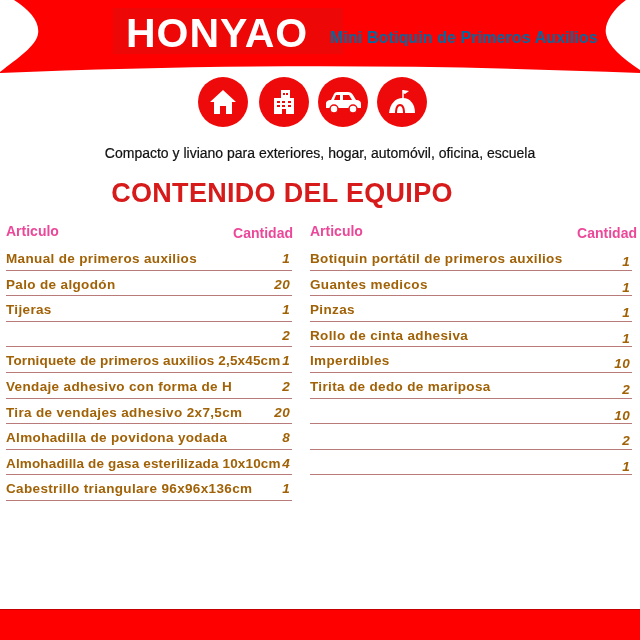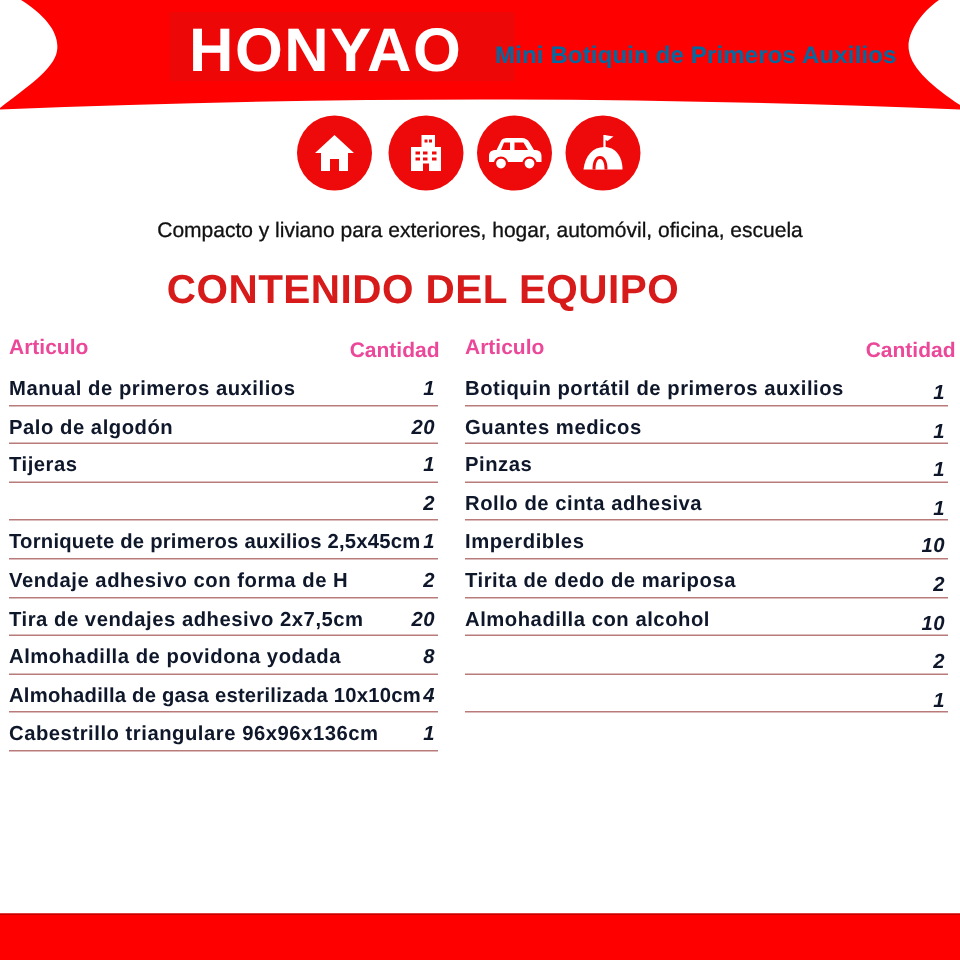--- a/index.html
+++ b/index.html
@@ -45,21 +45,21 @@
     .col-right { left: 310px; width: 328px; }
     .col-header {
       position: relative; height: 22px; font-size: 14px; font-weight: 700; color: #ec4899;
     }
     .col-header .h-item { position: absolute; left: 0; top: 1px; }
     .col-header .h-qty { position: absolute; right: 0; top: 3px; }
     .col-right .col-header .h-qty { right: 1px; }
     .rows { position: relative; margin-top: 4px; }
     .row {
       position: relative; height: 25.6px; box-sizing: border-box;
-      font-size: 13.5px; font-weight: 700; color: #0f172a; letter-spacing: 0.35px;
+      font-size: 13.5px; font-weight: 700; color: #a16207; letter-spacing: 0.35px;
     }
     .row .underline {
       position: absolute; left: 0; bottom: 3px; height: 1px; background: #b97a7a;
     }
     .col-left .row .underline { width: 286px; }
     .col-right .row .underline { width: 322px; }
     .row .item { position: absolute; left: 0; top: 3px; white-space: nowrap; }
     .row .qty {
       position: absolute; top: 3px; font-style: italic; text-align: right; width: 30px;
     }
@@ -216,21 +216,20 @@
         <span class="item">Imperdibles</span>
         <span class="qty">10</span>
         <div class="underline"></div>
       </div>
     <div class="row">
         <span class="item">Tirita de dedo de mariposa</span>
         <span class="qty">2</span>
         <div class="underline"></div>
       </div>
     <div class="row">
-        <span class="item">Almohadilla con alcohol</span>
         <span class="qty">10</span>
         <div class="underline"></div>
       </div>
     <div class="row">
         <span class="qty">2</span>
         <div class="underline"></div>
       </div>
     <div class="row">
         <span class="qty">1</span>
         <div class="underline"></div>

